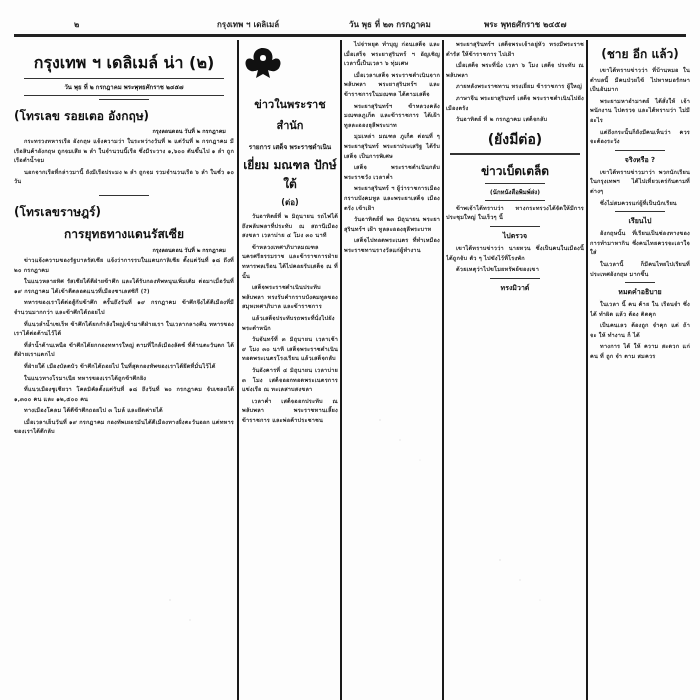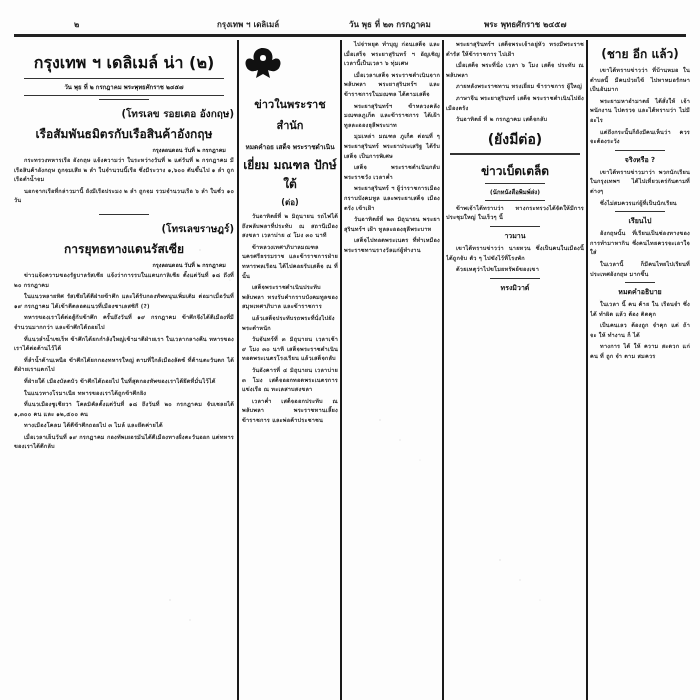--- a/index.html
+++ b/index.html
@@ -7,21 +7,21 @@
   .page { position:absolute; left:0; top:0; width:700px; height:700px; background:#fdfdfd; }
   .masthead { position:absolute; left:14px; top:18px; width:672px; height:14px; font-size:8px; font-weight:bold; color:#222; }
   .masthead span { position:absolute; top:0; white-space:nowrap; }
   .mast-rule { position:absolute; left:14px; top:34px; width:672px; height:3px; background:#222; }
   .col { position:absolute; top:40px; bottom:0; overflow:hidden; }
   .vrule { position:absolute; top:40px; bottom:0; width:2px; background:#1a1a1a; }
   .col p { margin:0 0 2px 0; font-size:5.6px; line-height:9.6px; text-indent:10px; text-align:justify; color:#2a2a2a; letter-spacing:0.2px; font-weight:bold; }
   .h-center { text-align:center; font-weight:bold; margin:3px 0; }
   .hr { height:1px; background:#333; margin:3px auto; }
   .hr.thick { height:2px; }
-  .subhead { font-size:10px; text-align:right; font-weight:bold; }
+  .subhead { font-size:12px; text-align:left; font-weight:bold; }
   .headline { font-size:12px; text-align:center; font-weight:bold; margin:3px 0; }
   .dateline { font-size:5.5px; text-align:right; font-weight:bold; margin:2px 8px; }
   .emblem { width:42px; height:38px; margin:6px auto 4px; }
   .speckle { position:absolute; pointer-events:none; opacity:0.25; }
 </style>
 </head>
 <body>
 
 <div class="page">
 
@@ -37,21 +37,20 @@
   <div class="vrule" style="left:442px"></div>
   <div class="vrule" style="left:586px"></div>
 
   <div class="col" style="left:14px; width:220px;">
     <div class="h-center" style="font-size:16px; margin-top:10px;">กรุงเทพ ฯ เดลิเมล์ น่า (๒)</div>
     <div class="hr" style="width:200px;"></div>
     <div class="h-center" style="font-size:6px;">วัน พุธ ที่ ๒ กรกฎาคม พระพุทธศักราช ๒๔๕๗</div>
     <div class="hr" style="width:200px;"></div>
     <div class="hr" style="width:50px;"></div>
     <div class="subhead" style="margin-top:6px;">(โทรเลข รอยเตอ อังกฤษ)</div>
-    <div class="headline">เรือสัมพันธมิตรกับเรือสินค้าอังกฤษ</div>
     <div class="dateline">กรุงลอนดอน วันที่ ๒ กรกฎาคม</div>
     <p>กระทรวงทหารเรือ อังกฤษ แจ้งความว่า ในระหว่างวันที่ ๒ แต่วันที่ ๒ กรกฎาคม มีเรือสินค้าอังกฤษ ถูกจมเสีย ๒ ลำ ในจำนวนนี้เรือ ซึ่งมีระวาง ๑,๖๐๐ ตันขึ้นไป ๑ ลำ ถูกเรือดำน้ำจม</p>
     <p>นอกจากเรือที่กล่าวมานี้ ยังมีเรือประมง ๒ ลำ ถูกจม รวมจำนวนเรือ ๖ ลำ ในชั่ว ๑๐ วัน</p>
     <div class="hr" style="width:50px; margin-top:8px;"></div>
     <div class="subhead" style="margin-top:6px;">(โทรเลขราษฎร์)</div>
     <div class="headline">การยุทธทางแดนรัสเซีย</div>
     <div class="dateline">กรุงลอนดอน วันที่ ๒ กรกฎาคม</div>
     <p>ข่าวแจ้งความของรัฐบาลรัสเซีย แจ้งว่าการรบในแดนกาลิเซีย ตั้งแต่วันที่ ๑๘ ถึงที่ ๒๐ กรกฎาคม</p>
     <p>ในแนวหลายทิศ รัสเซียได้ตีฝ่ายข้าศึก และได้รับกองทัพหนุนเพิ่มเติม ต่อมาเมื่อวันที่ ๑๙ กรกฎาคม ได้เข้าตีตลอดแนวที่เมืองซาเลสซิกี (?)</p>
     <p>ทหารของเราได้ต่อสู้กับข้าศึก ครั้นถึงวันที่ ๑๙ กรกฎาคม ข้าศึกจึงได้ตีเมืองที่มีจำนวนมากกว่า และข้าศึกได้ถอยไป</p>
@@ -64,21 +63,21 @@
     <p>เมื่อเวลาเย็นวันที่ ๑๙ กรกฎาคม กองทัพเยอรมันได้ตีเมืองทางฝั่งตะวันออก แต่ทหารของเราได้ตีกลับ</p>
   </div>
 
   <div class="col" style="left:242px; width:96px;">
     <svg class="emblem" viewBox="0 0 42 38">
       <path d="M21 2 C14 2 10 8 12 14 C6 10 2 14 4 20 C6 26 12 26 16 24 L14 32 L21 28 L28 32 L26 24 C30 26 36 26 38 20 C40 14 36 10 30 14 C32 8 28 2 21 2 Z" fill="#111"></path>
       <circle cx="21" cy="12" r="3" fill="#fff"></circle>
     </svg>
     <div class="h-center" style="font-size:11px;">ข่าวในพระราช</div>
     <div class="h-center" style="font-size:11px;">สำนัก</div>
-    <div class="h-center" style="font-size:6.5px; margin-top:8px;">หมดคำอธ เสด็จ พระราชดำเนิน</div>
+    <div class="h-center" style="font-size:6.5px; margin-top:8px;">รายการ เสด็จ พระราชดำเนิน</div>
     <div class="h-center" style="font-size:12px;">เยี่ยม มณฑล ปักษ์ใต้</div>
     <div class="h-center" style="font-size:8px;">(ต่อ)</div>
     <p>วันอาทิตย์ที่ ๒ มิถุนายน รถไฟได้ถึงพลับพลาที่ประทับ ณ สถานีเมืองสงขลา เวลาบ่าย ๔ โมง ๓๐ นาที</p>
     <p>ข้าหลวงเทศาภิบาลมณฑลนครศรีธรรมราช และข้าราชการฝ่ายทหารพลเรือน ได้ไปคอยรับเสด็จ ณ ที่นั้น</p>
     <p>เสด็จพระราชดำเนินประทับพลับพลา ทรงรับคำกราบบังคมทูลของสมุหเทศาภิบาล และข้าราชการ</p>
     <p>แล้วเสด็จประทับรถพระที่นั่งไปยังพระตำหนัก</p>
     <p>วันจันทร์ที่ ๓ มิถุนายน เวลาเช้า ๙ โมง ๓๐ นาที เสด็จพระราชดำเนินทอดพระเนตรโรงเรียน แล้วเสด็จกลับ</p>
     <p>วันอังคารที่ ๔ มิถุนายน เวลาบ่าย ๓ โมง เสด็จออกทอดพระเนตรการแข่งเรือ ณ ทะเลสาบสงขลา</p>
     <p>เวลาค่ำ เสด็จออกประทับ ณ พลับพลา พระราชทานเลี้ยงข้าราชการ และพ่อค้าประชาชน</p>
   </div>
@@ -102,21 +101,21 @@
     <p>ภาษาจีน พระยาสุรินทร์ เสด็จ พระราชดำเนินไปยัง เมืองตรัง</p>
     <p>วันอาทิตย์ ที่ ๒ กรกฎาคม เสด็จกลับ</p>
     <div class="h-center" style="font-size:14px;">(ยังมีต่อ)</div>
     <div class="hr thick" style="width:130px;"></div>
     <div class="h-center" style="font-size:12px; margin-top:6px;">ข่าวเบ็ดเตล็ด</div>
     <div class="hr" style="width:60px;"></div>
     <div class="h-center" style="font-size:6px;">(นักหนังสือพิมพ์ส่ง)</div>
     <div class="hr" style="width:60px;"></div>
     <p>ข้าพเจ้าได้ทราบว่า ทางกระทรวงได้จัดให้มีการประชุมใหญ่ ในเร็วๆ นี้</p>
     <div class="hr" style="width:50px;"></div>
-    <div class="h-center" style="font-size:7px;">าวมาน</div>
+    <div class="h-center" style="font-size:7px;">ไปตรวจ</div>
     <p>เขาได้ทราบข่าวว่า นายทวน ซึ่งเป็นคนในเมืองนี้ ได้ถูกจับ ตัว ๆ ไปขังไว้ที่โรงพัก</p>
     <p>ด้วยเหตุว่าไปขโมยทรัพย์ของเขา</p>
     <div class="hr" style="width:50px;"></div>
     <div class="h-center" style="font-size:7px;">ทรงมิวาต์</div>
   </div>
 
   <div class="col" style="left:590px; width:100px;">
     <div class="h-center" style="font-size:12px; margin-top:4px;">(ชาย อีก แล้ว)</div>
     <p>เขาได้ทราบข่าวว่า ที่บ้านหมอ ในตำบลนี้ มีคนป่วยไข้ ไปหาหมอรักษา เป็นอันมาก</p>
     <p>พระยามหาอำมาตย์ ได้สั่งให้ เจ้าพนักงาน ไปตรวจ และได้ทราบว่า ไม่มีอะไร</p>

